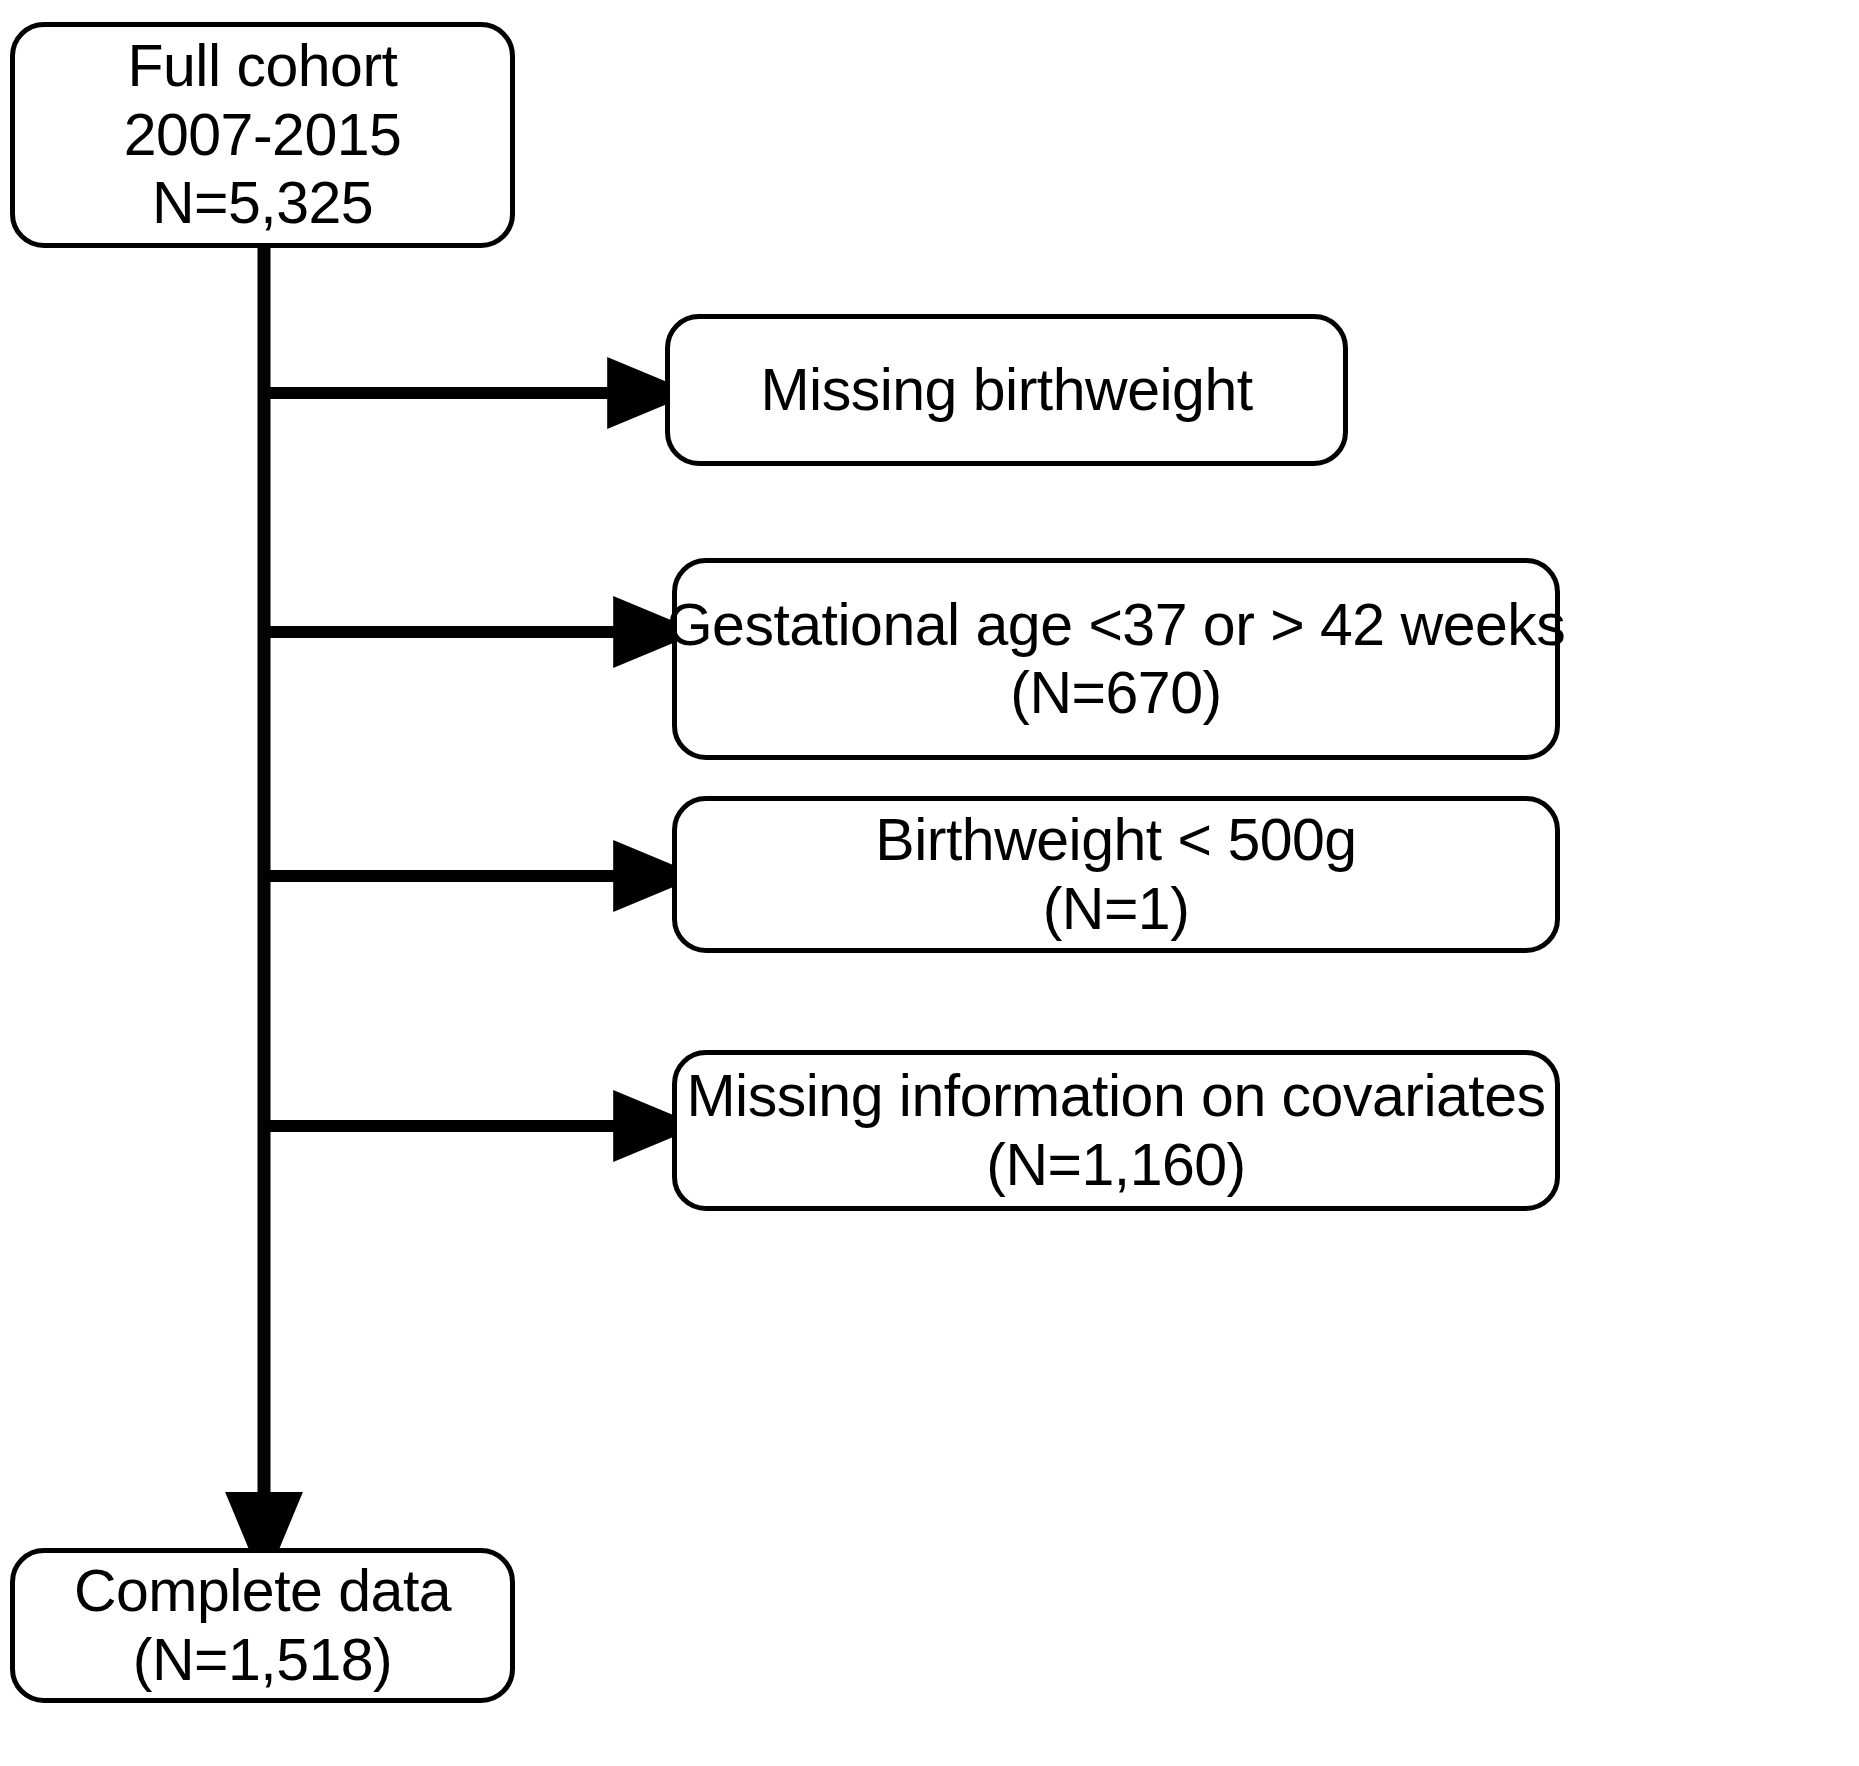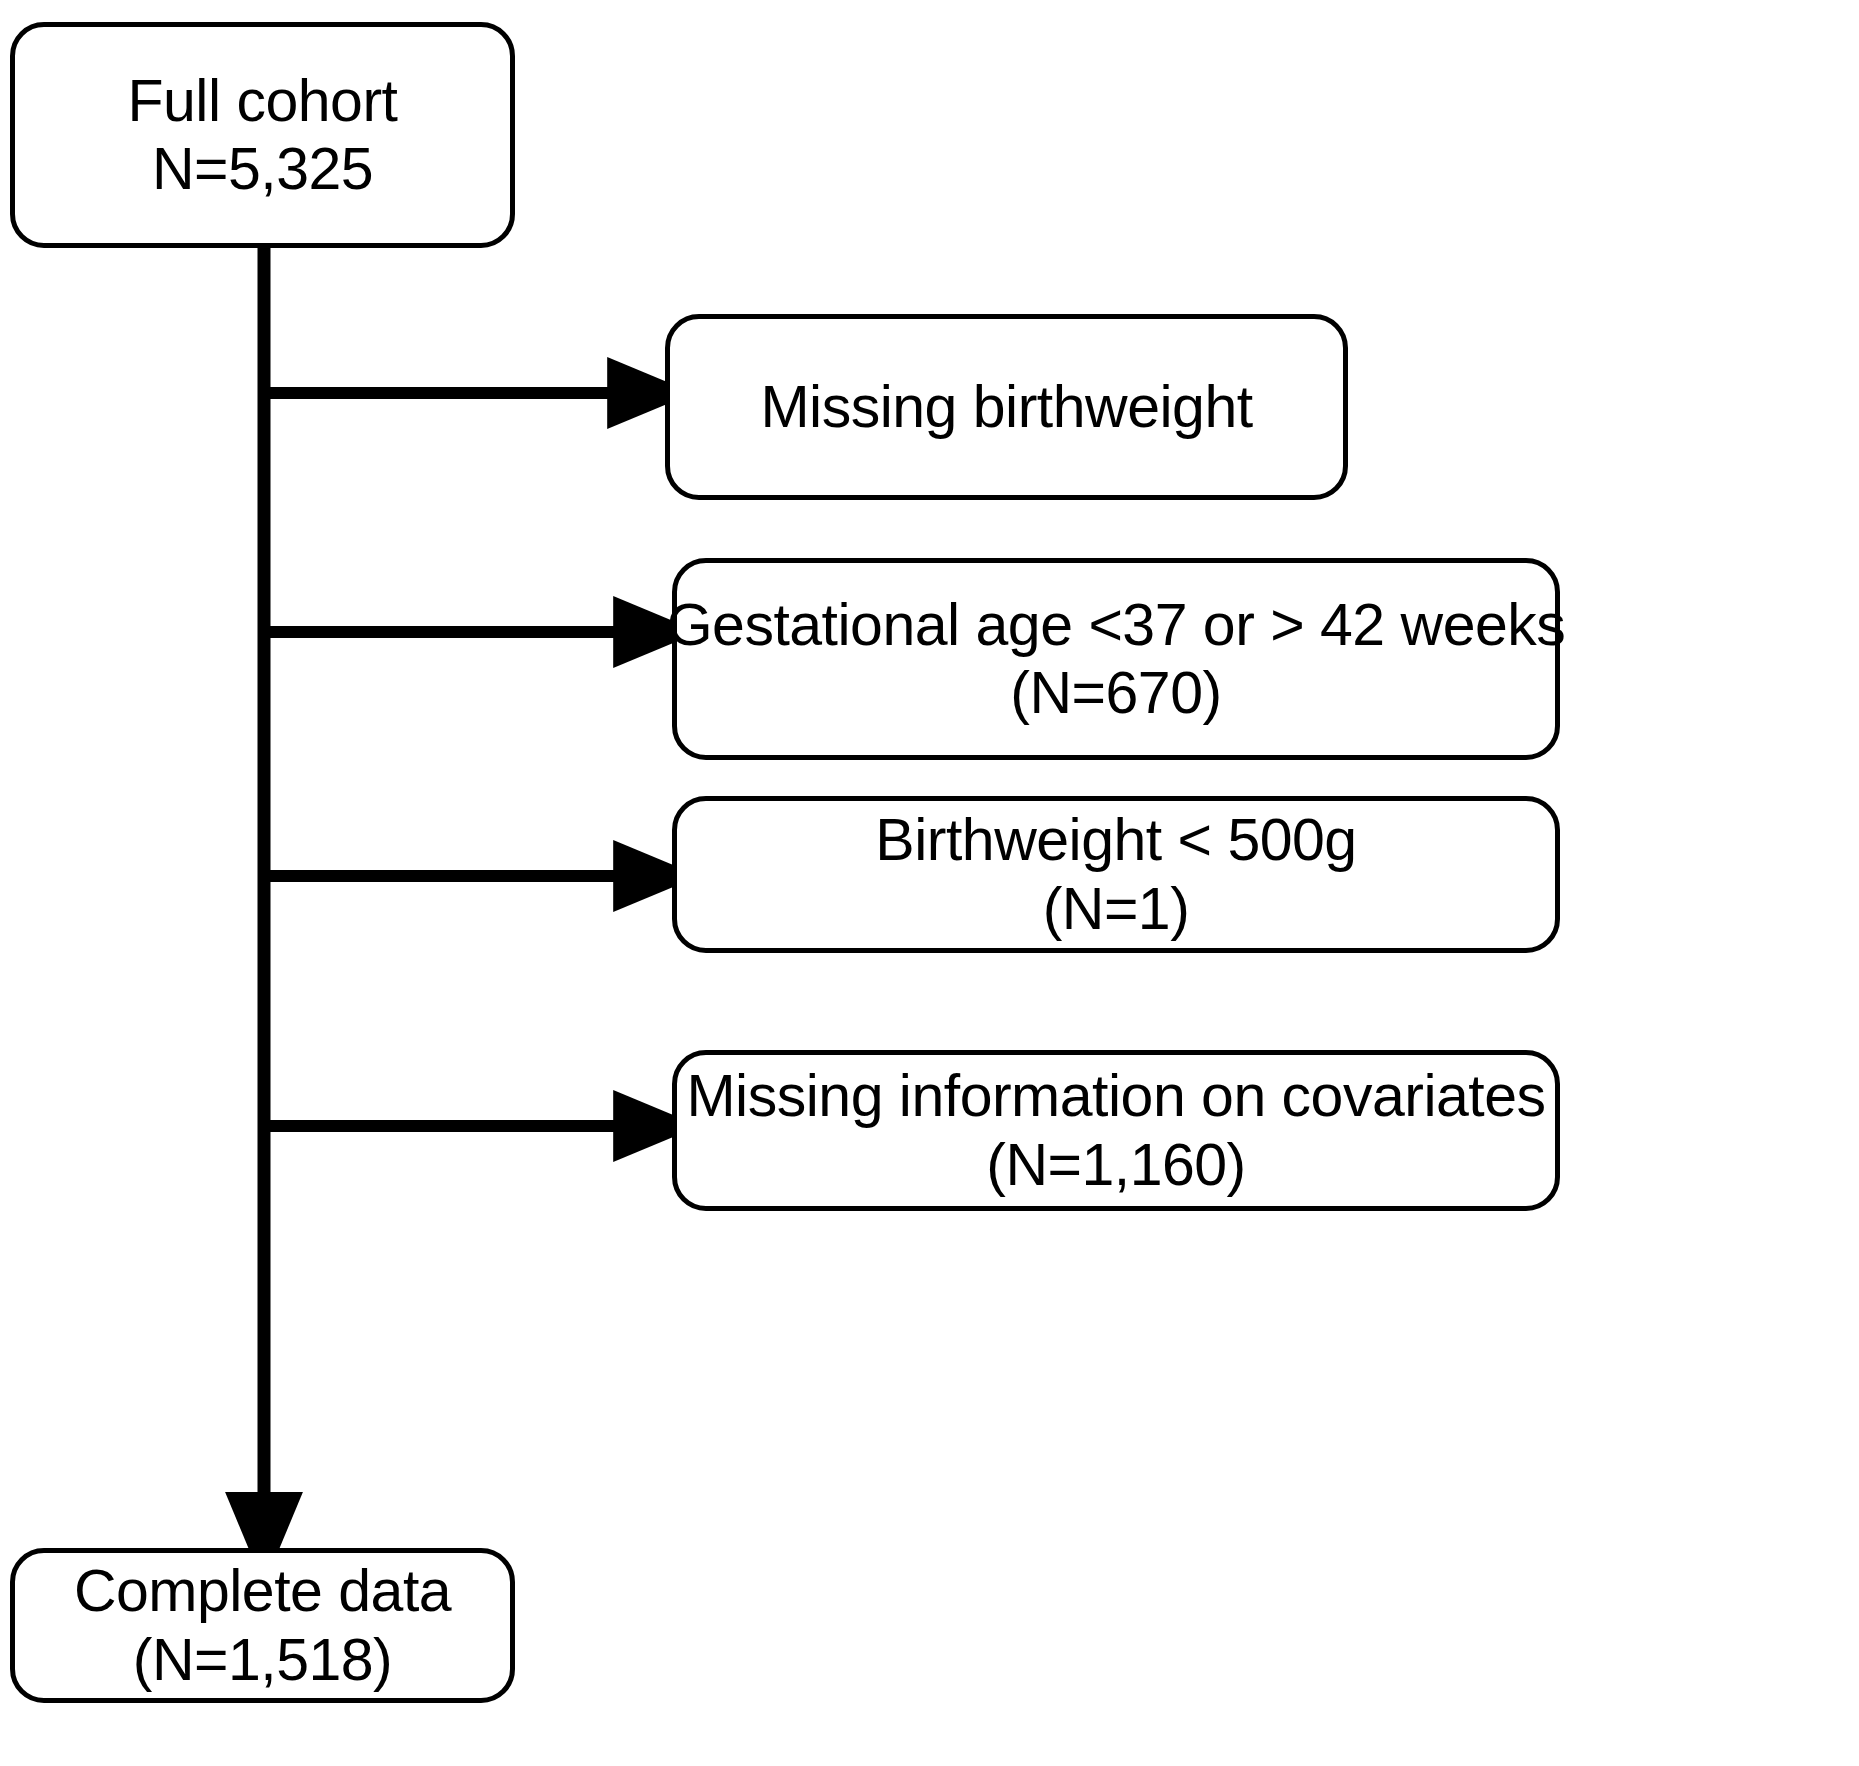--- a/index.html
+++ b/index.html
@@ -48,21 +48,21 @@
     white-space: nowrap;
   }
   
   #node-full-cohort {
     left: 10px;  top: 22px;  width: 505px;  height: 226px;
   }
   #node-complete-data {
     left: 10px;  top: 1548px; width: 505px;  height: 155px;
   }
   #node-missing-birthweight {
-    left: 665px; top: 314px;  width: 683px;  height: 186px;
+    left: 665px; top: 314px;  width: 683px;  height: 152px;
   }
   #node-gestational-age {
     left: 672px; top: 558px;  width: 888px;  height: 202px;
   }
   #node-birthweight-500 {
     left: 672px; top: 796px;  width: 888px;  height: 157px;
   }
   #node-missing-covariates {
     left: 672px; top: 1038px; width: 888px;  height: 161px; margin-top: 12px;
   }
@@ -88,20 +88,21 @@
 
     <line x1="264" y1="632" x2="618" y2="632" stroke="#000000" stroke-width="12" marker-end="url(#arrow-right)"></line>
 
     <line x1="264" y1="876" x2="618" y2="876" stroke="#000000" stroke-width="12" marker-end="url(#arrow-right)"></line>
 
     <line x1="264" y1="1126" x2="618" y2="1126" stroke="#000000" stroke-width="12" marker-end="url(#arrow-right)"></line>
   </svg>
 
   <div class="node-box" id="node-full-cohort">
     <span class="node-line">Full cohort</span>
+    <span class="node-line">2007-2015</span>
     <span class="node-line">N=5,325</span>
   </div>
 
   <div class="node-box" id="node-missing-birthweight">
     <span class="node-line">Missing birthweight</span>
   </div>
 
   <div class="node-box" id="node-gestational-age">
     <span class="node-line">Gestational age &lt;37 or &gt; 42 weeks</span>
     <span class="node-line">(N=670)</span>

